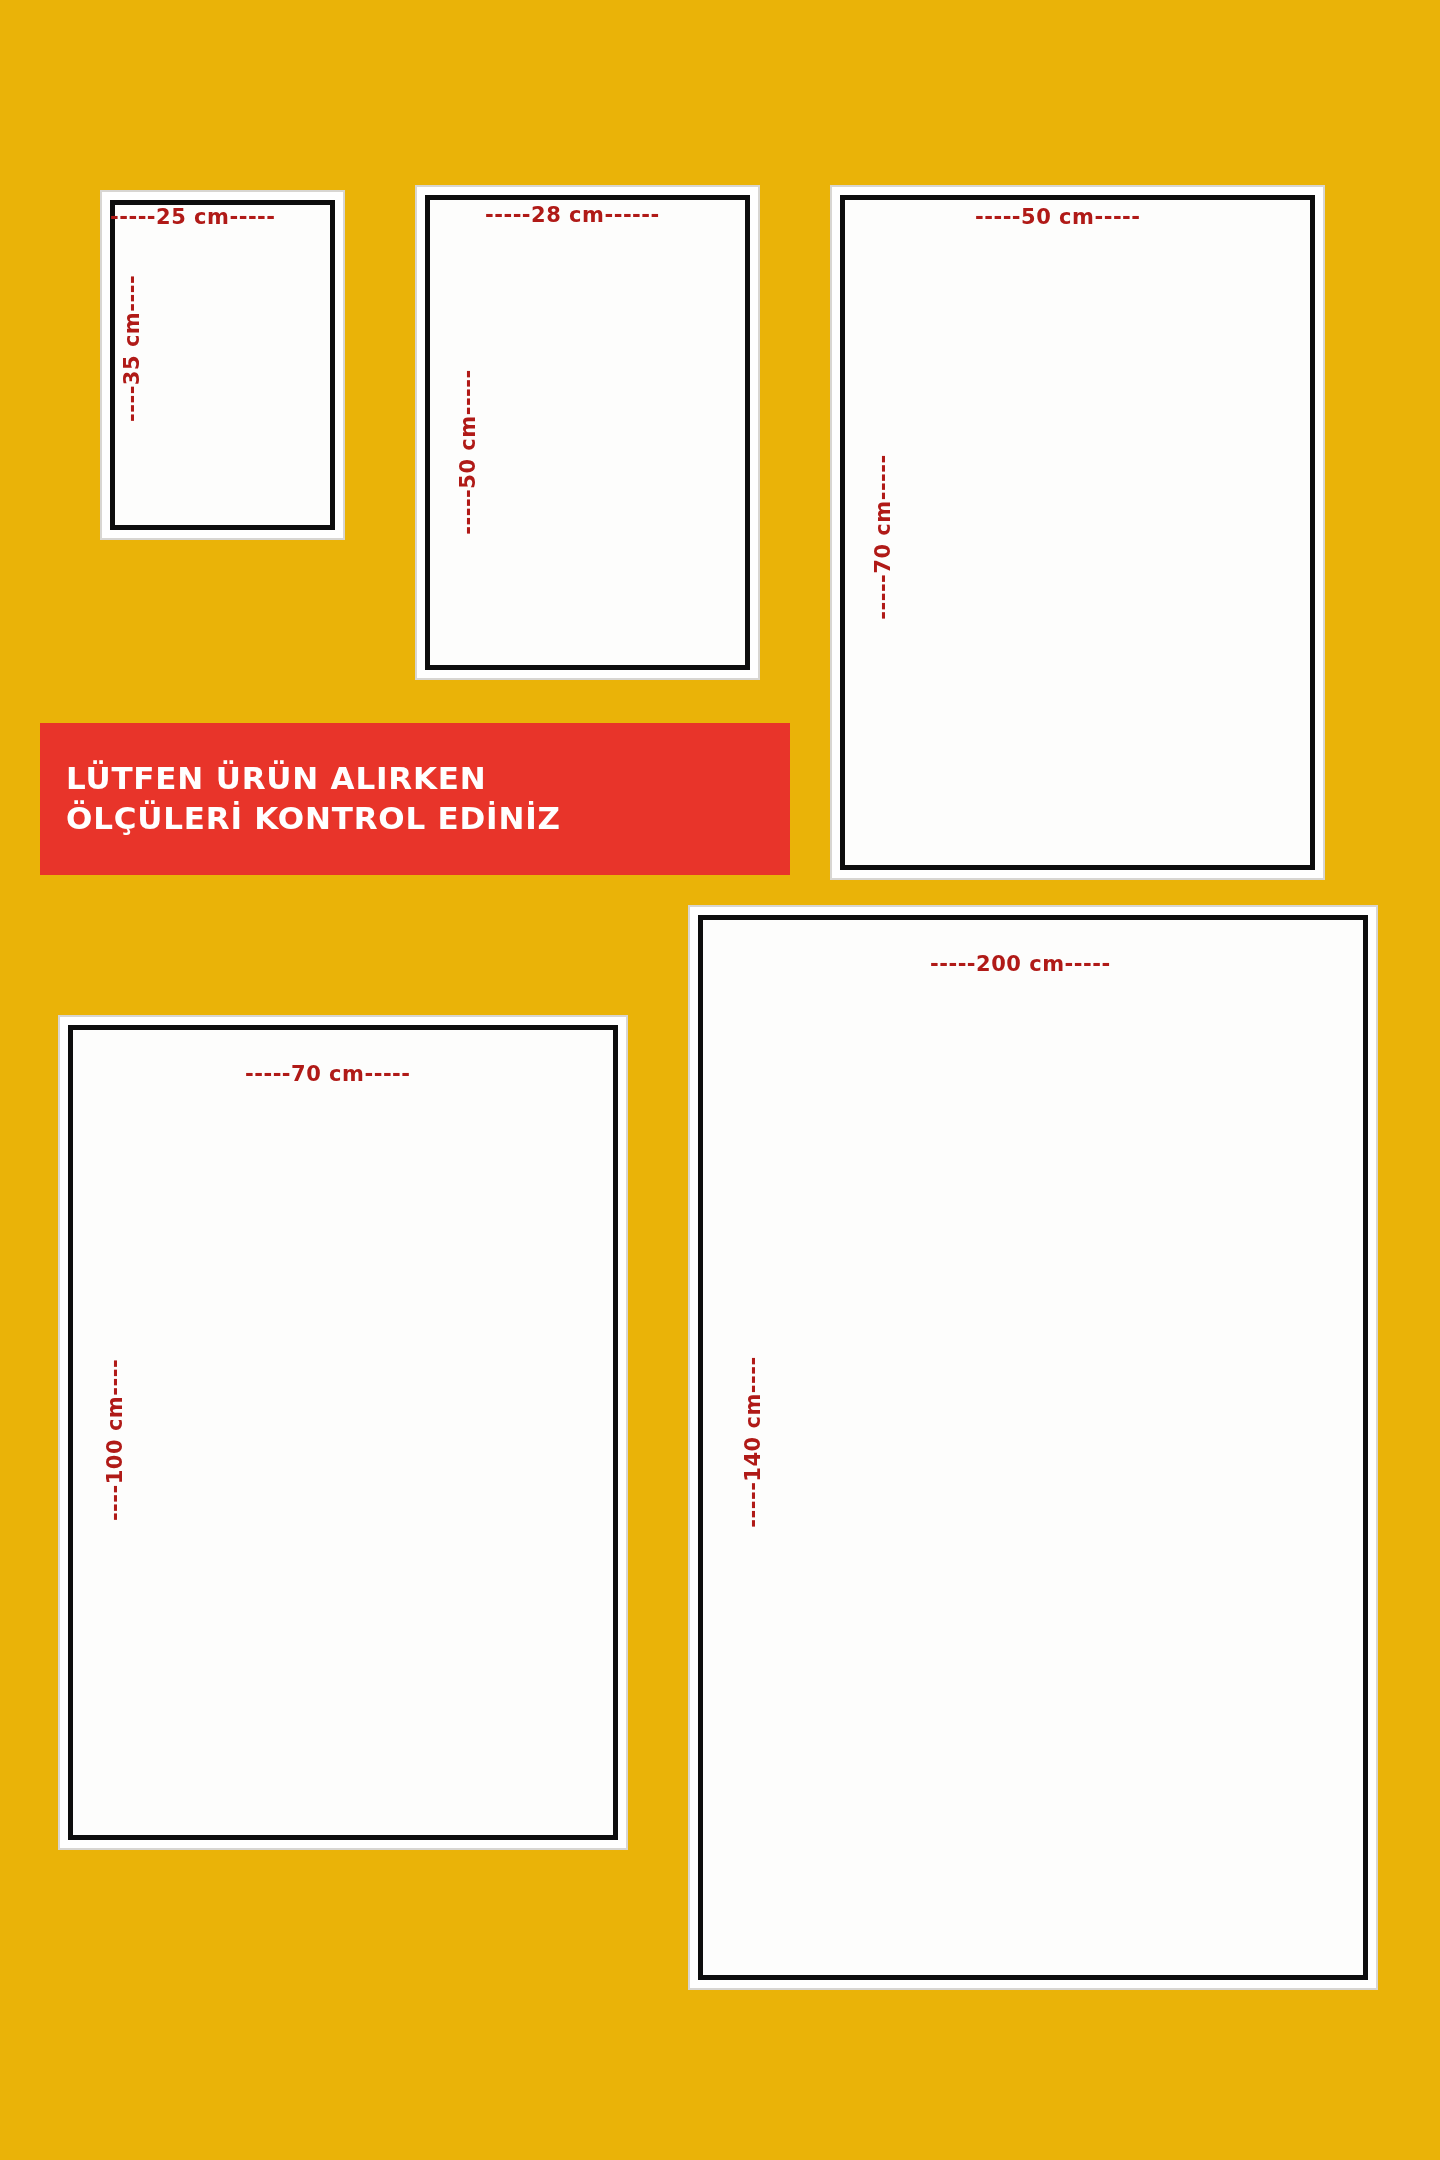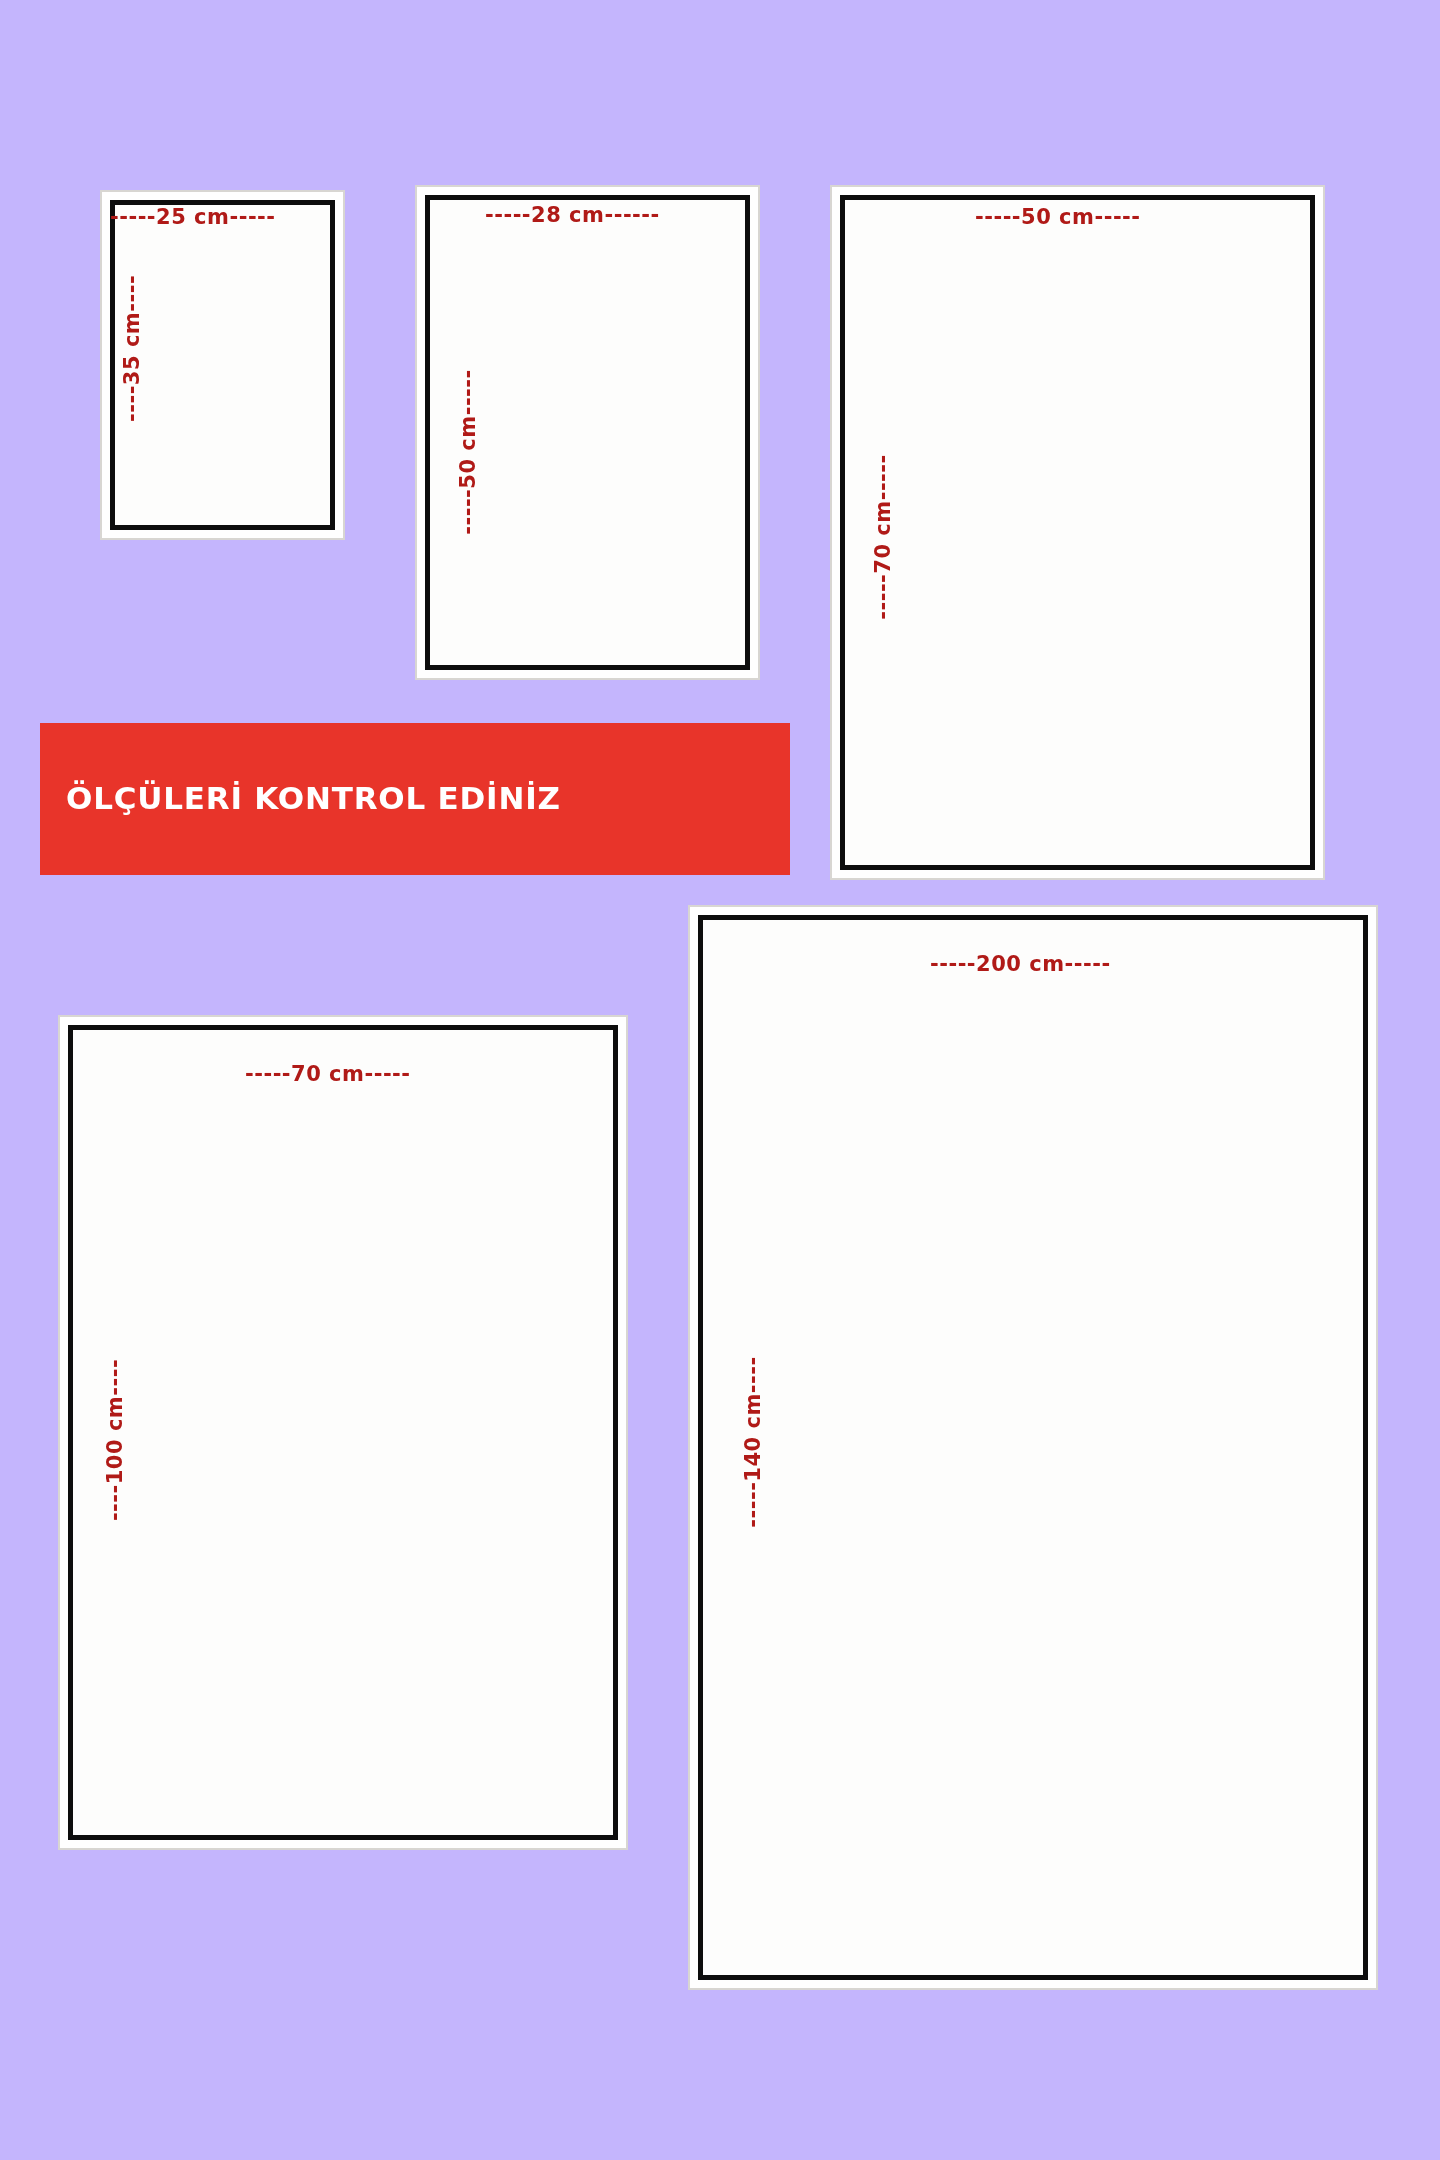--- a/index.html
+++ b/index.html
@@ -14,21 +14,21 @@
     position: relative;
     overflow: hidden;
   }
 
   .canvas {
     position: absolute;
     left: 0;
     top: 0;
     width: 1440px;
     height: 2160px;
-    background: #c4b5fd;
+    background: #eab308;
   }
 
   
   .frame {
     position: absolute;
     background: #ffffff;
     border: 2px solid #d8d6d2;
     box-sizing: border-box;
   }
   .frame .inner {
@@ -99,20 +99,21 @@
   <div class="dim dim-h" style="left:485px; top:203px;">-----28 cm------</div>
   <div class="dim dim-v rot" style="left:380px; top:440px; width:175px; text-align:center;">-----50 cm-----</div>
 
   <div class="frame" style="left:830px; top:185px; width:495px; height:695px;">
     <div class="inner"></div>
   </div>
   <div class="dim dim-h" style="left:975px; top:205px;">-----50 cm-----</div>
   <div class="dim dim-v rot" style="left:795px; top:525px; width:175px; text-align:center;">-----70 cm-----</div>
 
   <div class="banner" style="left:40px; top:723px; width:750px; height:152px;">
+    <div class="line">LÜTFEN ÜRÜN ALIRKEN</div>
     <div class="line">ÖLÇÜLERİ KONTROL EDİNİZ</div>
   </div>
 
   <div class="frame" style="left:688px; top:905px; width:690px; height:1085px;">
     <div class="inner"></div>
   </div>
   <div class="dim dim-h" style="left:930px; top:952px;">-----200 cm-----</div>
   <div class="dim dim-v rot" style="left:650px; top:1430px; width:205px; text-align:center;">-----140 cm----</div>
 
   <div class="frame" style="left:58px; top:1015px; width:570px; height:835px;">

